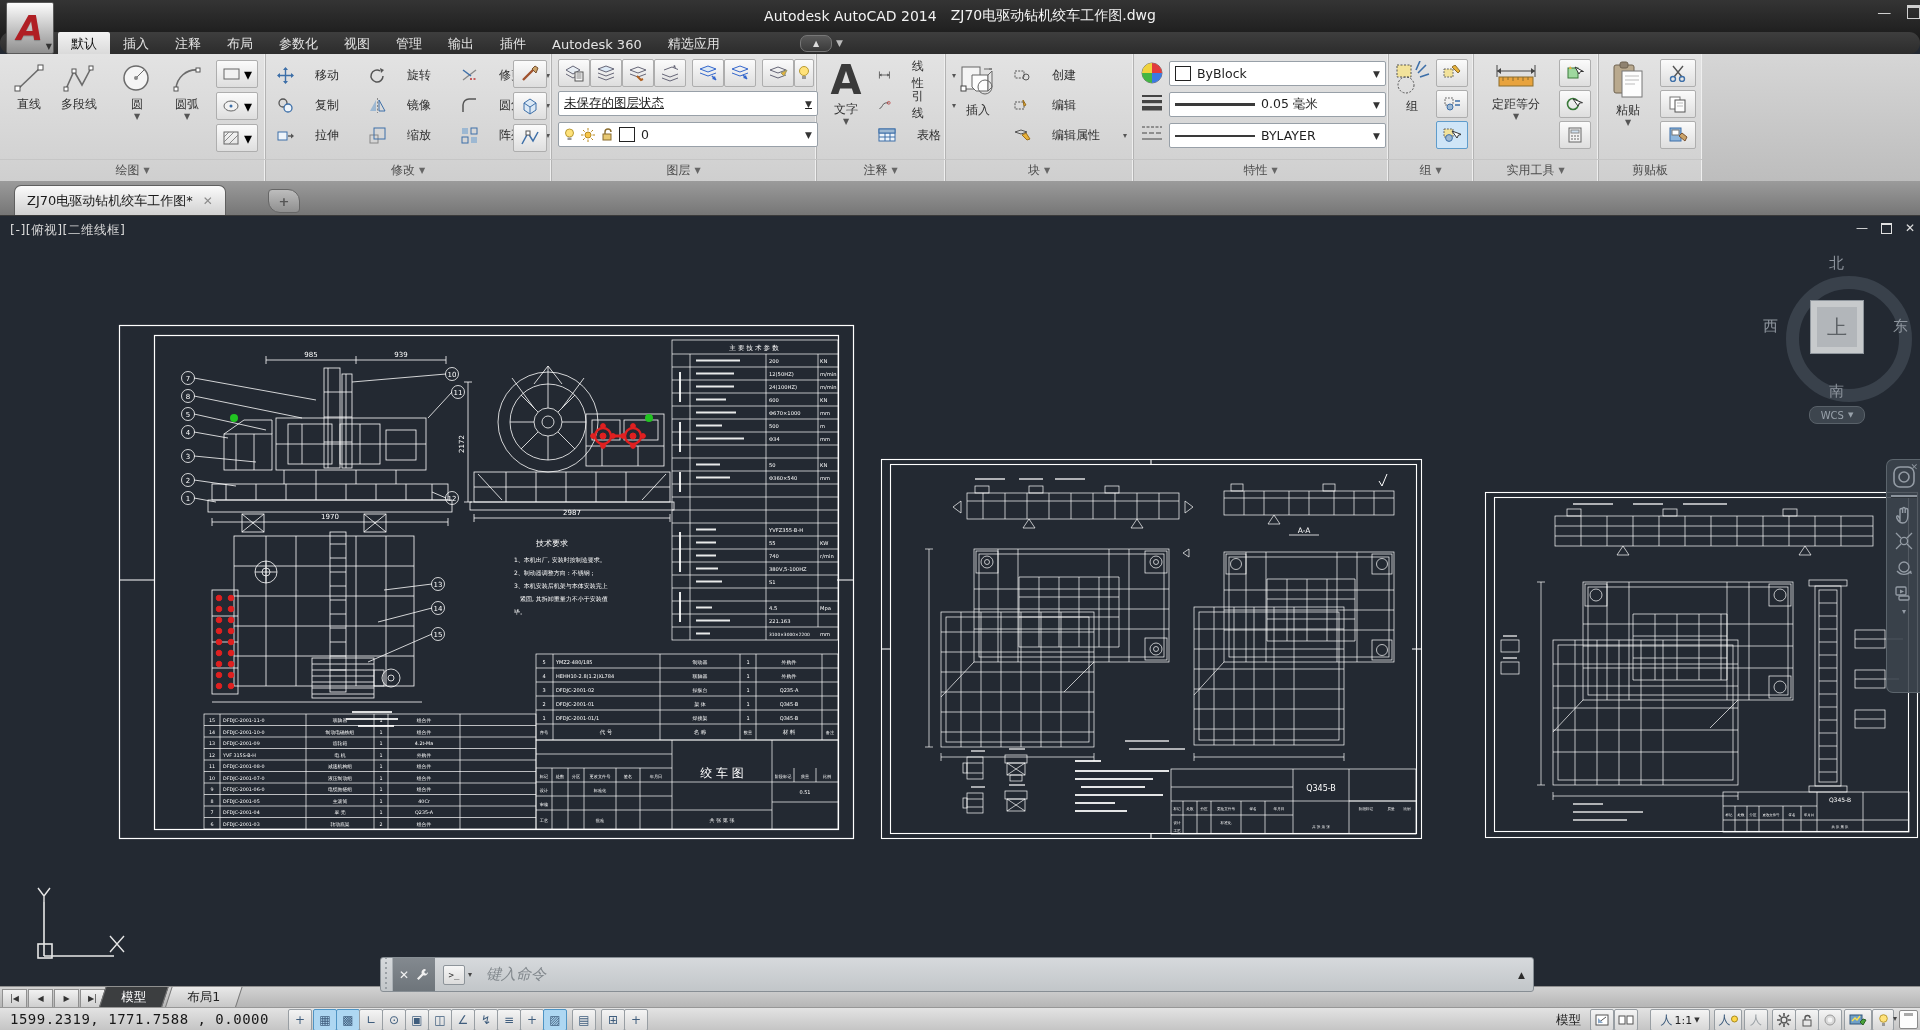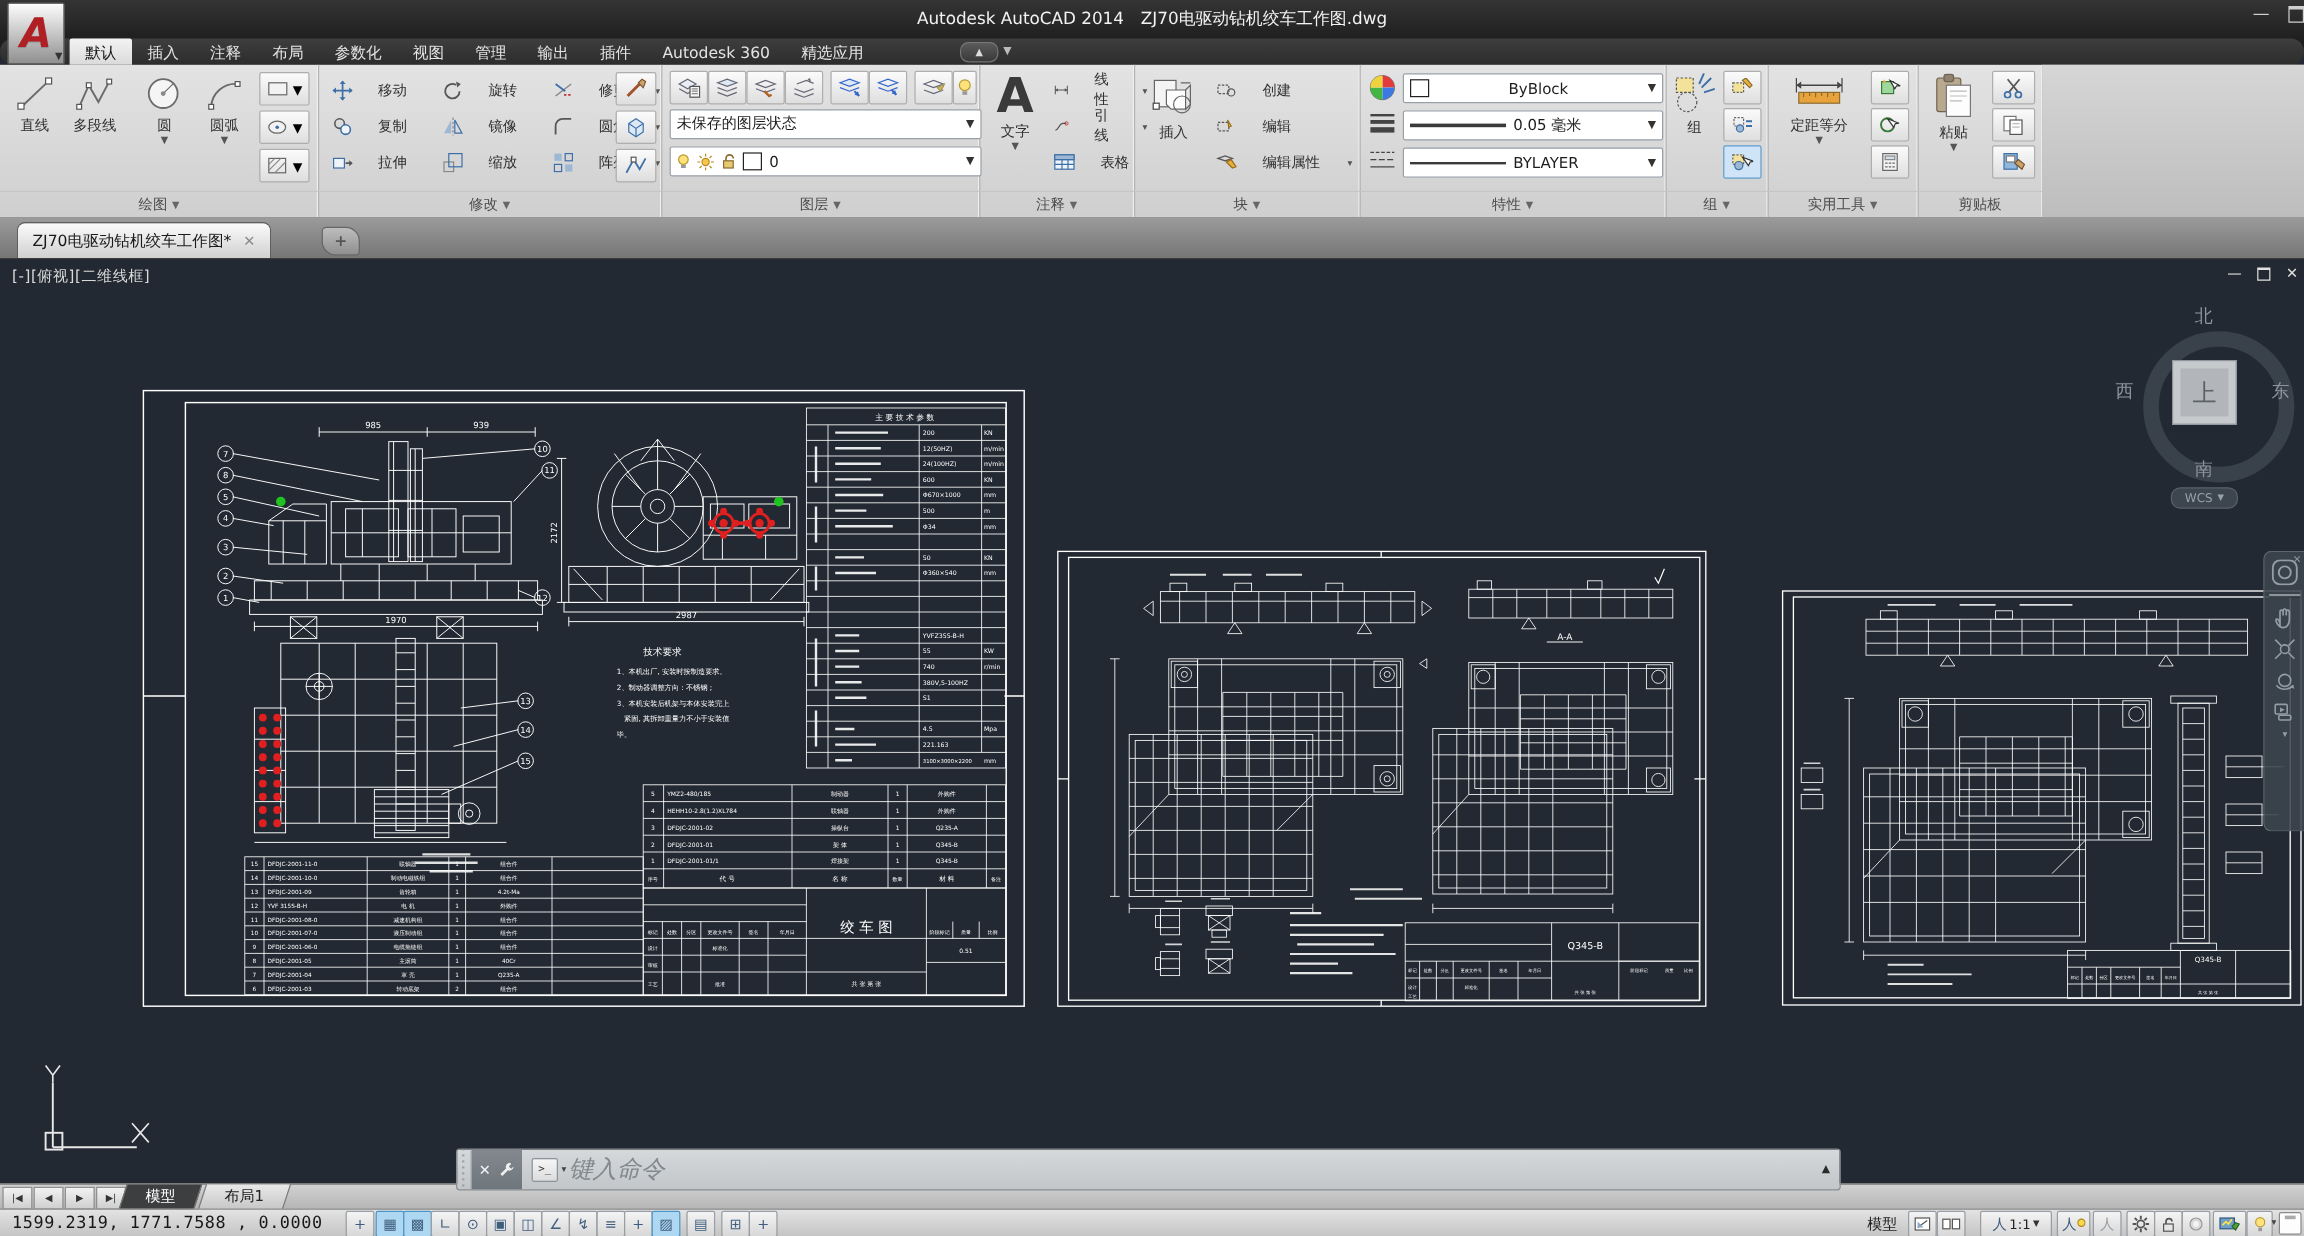--- a/index.html
+++ b/index.html
@@ -78,21 +78,21 @@
   .nav-div{margin:7px 4px;border-top:2px solid #8b939c;border-bottom:1px solid #2c3238;}
   
   .cmdbar{left:380px;top:957px;width:1152px;height:33px;background:linear-gradient(#d6d9dc,#c2c6c9);
           border:1px solid #878e94;border-radius:3px;display:flex;align-items:center;z-index:20;}
   .cmd-grip{width:11px;height:100%;background:repeating-linear-gradient(#9aa0a5 0 2px,transparent 2px 5px);
             background-size:2px 5px;background-repeat:repeat-y;background-position:4px 4px;border-right:1px solid #aab0b5;}
   .cmd-dark{width:42px;height:100%;background:linear-gradient(#83898f,#6e757b);display:flex;align-items:center;
             justify-content:center;gap:7px;color:#f2f2f2;font-size:12px;}
   .cmd-ico{margin-left:8px;width:20px;height:18px;background:linear-gradient(#f6f6f6,#dcdcdc);border:1px solid #8d949a;
            border-radius:2px;color:#333;font-size:9px;display:flex;align-items:center;justify-content:center;font-family:"DejaVu Sans Mono",monospace;}
-  .cmd-placeholder{margin-left:2px;font-style:italic;color:#82888d;font-size:20px;}
+  .cmd-placeholder{margin-left:14px;font-style:italic;color:#82888d;font-size:15px;}
   .cmd-exp{margin-left:auto;margin-right:8px;color:#2c2c2c;font-size:9px;}
   
   .laystrip{left:0;top:986px;width:1920px;height:21px;background:linear-gradient(#d2d2d2,#b4b4b4);border-top:1px solid #8f8f8f;}
   .lnav{position:absolute;left:2px;top:2px;display:flex;gap:1px;}
   .lnav span{width:23px;height:17px;background:linear-gradient(#f2f2f2,#cfcfcf);border:1px solid #909090;
              display:flex;align-items:center;justify-content:center;font-size:8px;color:#333;}
   .ltab{position:absolute;top:0;height:21px;padding:0 18px;display:flex;align-items:center;font-size:12.5px;
         transform:skewX(-18deg);border:1px solid #777;border-top:none;}
   .ltab>span{transform:skewX(18deg);}
   .ltab.model{left:102px;background:#3c3e40;color:#fff;}
@@ -359,21 +359,21 @@
             <path d="M2 11l8 3 8-3" fill="none" stroke="#667"></path>
             <path d="M13 9l3 3 3-6z" fill="#e8b23a" stroke="#996"></path>
           </svg>
       </div>
       <div class="tbtn" style="left:243px;top:5px;width:18px;">
         <svg width="12" height="16" viewBox="0 0 12 16">
             <circle cx="6" cy="6" r="4.5" fill="#ffe27a" stroke="#b99b34"></circle>
             <rect x="4" y="11" width="4" height="3" fill="#999"></rect>
           </svg>
       </div>
-      <div class="field" style="left:7px;top:37px;width:248px;">
+      <div class="field" style="left:7px;top:37px;width:248px;text-decoration:underline;">
         <span class="grow">未保存的图层状态</span>
           <span class="ar">▼</span>
       </div>
       <div class="field" style="left:7px;top:68px;width:248px;">
         <svg width="11" height="14" viewBox="0 0 11 14">
             <circle cx="5.5" cy="5" r="4" fill="#ffe27a" stroke="#b99b34"></circle>
             <rect x="3.5" y="9.5" width="4" height="2.5" fill="#999"></rect>
           </svg>
         <svg width="14" height="14" viewBox="0 0 14 14">
             <circle cx="7" cy="7" r="3" fill="#f7c64a" stroke="#b98a1d"></circle>
@@ -488,21 +488,21 @@
             <rect x="1" y="13" width="20" height="4.5" fill="#444"></rect>
           </svg>
       </div>
       <div class="abs" style="left:8px;top:70px;">
         <svg width="22" height="20" viewBox="0 0 22 20">
             <path d="M1 3h20" stroke="#444" stroke-dasharray="3 1.5"></path>
             <path d="M1 9h20" stroke="#444" stroke-dasharray="5 2"></path>
             <path d="M1 15h20" stroke="#444"></path>
           </svg>
       </div>
-      <div class="field" style="left:36px;top:7px;width:205px;text-align:center;">
+      <div class="field" style="left:36px;top:7px;width:205px;">
         <span class="swatch"></span>
         <span class="grow">ByBlock</span>
         <span class="ar">▼</span>
       </div>
       <div class="field" style="left:36px;top:38px;width:205px;">
         <span class="lwline"></span>
         <span class="grow">0.05 毫米</span>
         <span class="ar">▼</span>
       </div>
       <div class="field" style="left:36px;top:69px;width:205px;">

